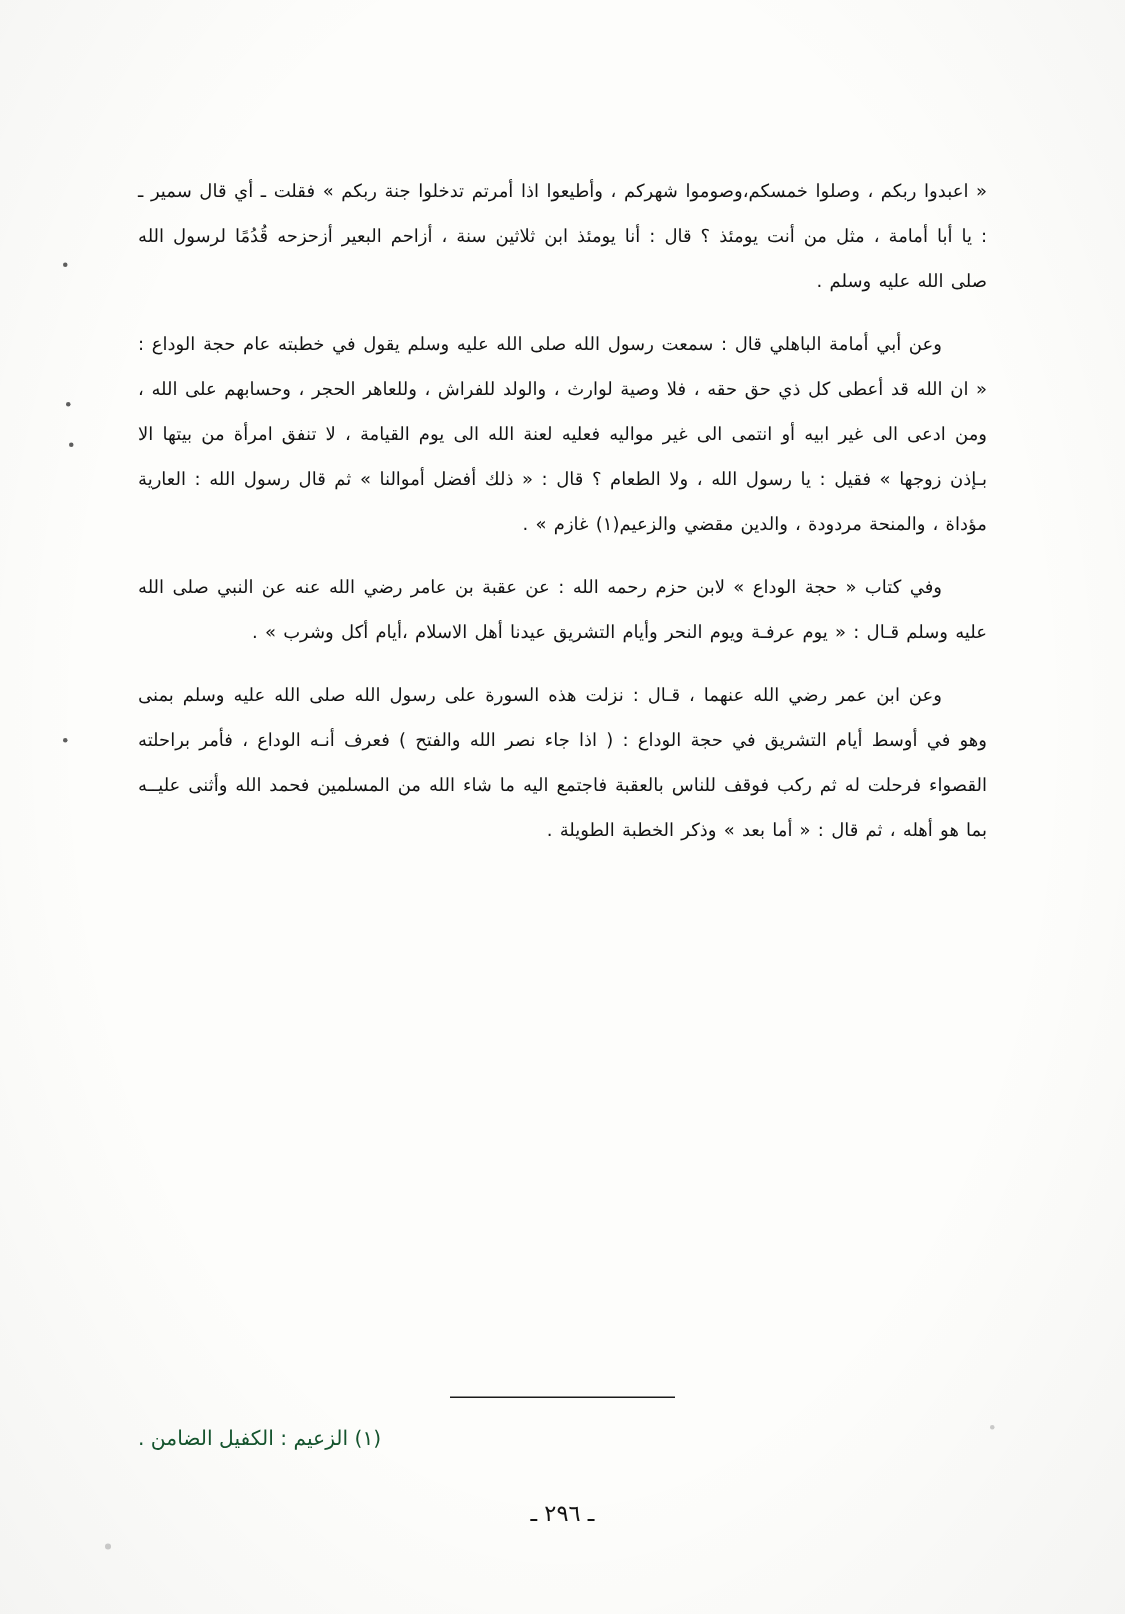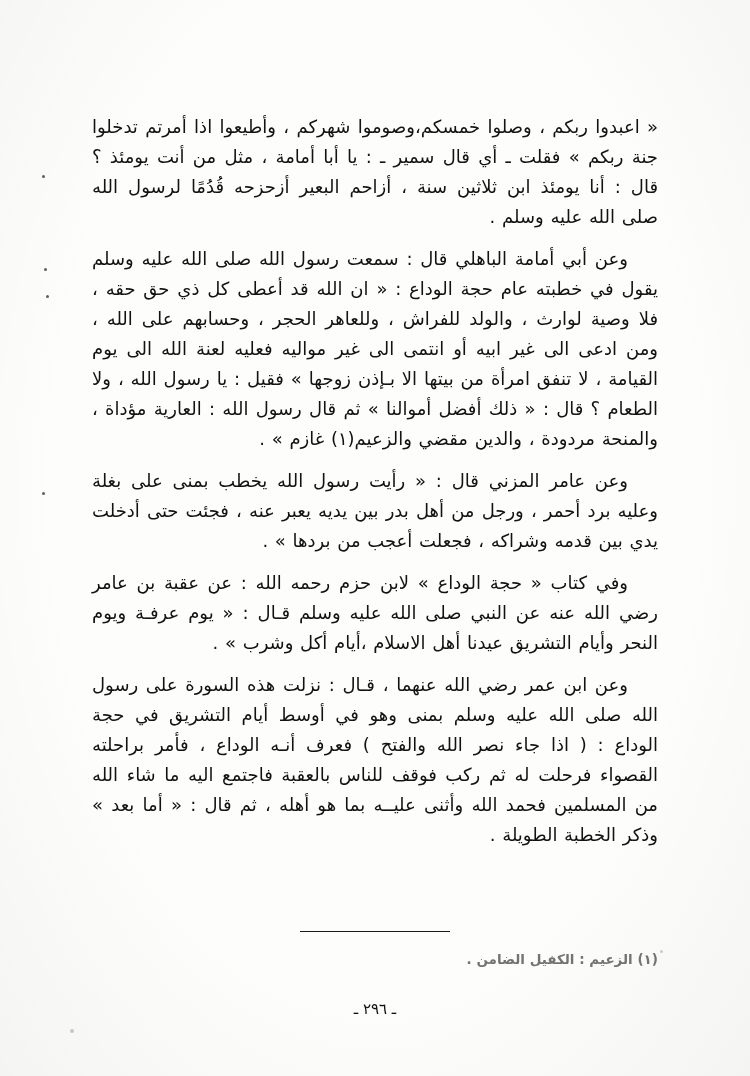--- a/index.html
+++ b/index.html
@@ -29,21 +29,21 @@
     position: absolute;
     top: 112px;
     right: 92px;
     left: 92px;
     direction: rtl;
     text-align: justify;
     text-align-last: right;
   }
   p.para {
     margin: 0 0 12px 0;
-    font-size: 18px;
+    font-size: 12px;
     line-height: 30px;
     letter-spacing: 0px;
     word-spacing: 1px;
     text-align: justify;
     text-align-last: right;
     color: #121212;
   }
   p.para.indent {
     text-indent: 30px;
   }
@@ -62,26 +62,25 @@
     right: 300px;
     width: 150px;
     height: 1px;
     background: #1a1a1a;
   }
   .footnote {
     position: absolute;
     top: 948px;
     right: 92px;
     left: 92px;
-    text-align: right;
+    text-align: left;
     font-size: 13.5px;
     line-height: 22px;
-    color: #737373;
+    color: #14532d;
     direction: rtl;
-    font-weight: bold;
   }
   .page-number {
     position: absolute;
     top: 1000px;
     right: 0;
     left: 0;
     text-align: center;
     font-size: 15px;
     letter-spacing: 2px;
     color: #111;
@@ -102,21 +101,20 @@
   <div class="margin-dot" style="top:175px; left:42px;"></div>
   <div class="margin-dot" style="top:268px; left:44px;"></div>
   <div class="margin-dot" style="top:295px; left:46px;"></div>
   <div class="margin-dot" style="top:492px; left:42px;"></div>
   <div class="speck" style="top:1029px; left:70px; width:4px; height:4px;"></div>
   <div class="speck" style="top:950px; left:660px; width:3px; height:3px;"></div>
 
   <div class="text-block">
     <p class="para">« اعبدوا ربكم ، وصلوا خمسكم،وصوموا شهركم ، وأطيعوا اذا أمرتم تدخلوا جنة ربكم » فقلت ـ أي قال سمير ـ : يا أبا أمامة ، مثل من أنت يومئذ ؟ قال : أنا يومئذ ابن ثلاثين سنة ، أزاحم البعير أزحزحه قُدُمًا لرسول الله صلى الله عليه وسلم .</p>
     <p class="para indent">وعن أبي أمامة الباهلي قال : سمعت رسول الله صلى الله عليه وسلم يقول في خطبته عام حجة الوداع : « ان الله قد أعطى كل ذي حق حقه ، فلا وصية لوارث ، والولد للفراش ، وللعاهر الحجر ، وحسابهم على الله ، ومن ادعى الى غير ابيه أو انتمى الى غير مواليه فعليه لعنة الله الى يوم القيامة ، لا تنفق امرأة من بيتها الا بـإذن زوجها » فقيل : يا رسول الله ، ولا الطعام ؟ قال : « ذلك أفضل أموالنا » ثم قال رسول الله : العارية مؤداة ، والمنحة مردودة ، والدين مقضي والزعيم(١) غازم » .</p>
-    <p class="para indent">وعن عامر المزني قال : « رأيت رسول الله يخطب بمنى على بغلة وعليه برد أحمر ، ورجل من أهل بدر بين يديه يعبر عنه ، فجئت حتى أدخلت يدي بين قدمه وشراكه ، فجعلت أعجب من بردها » .</p>
     <p class="para indent">وفي كتاب « حجة الوداع » لابن حزم رحمه الله : عن عقبة بن عامر رضي الله عنه عن النبي صلى الله عليه وسلم قـال : « يوم عرفـة ويوم النحر وأيام التشريق عيدنا أهل الاسلام ،أيام أكل وشرب » .</p>
     <p class="para indent">وعن ابن عمر رضي الله عنهما ، قـال : نزلت هذه السورة على رسول الله صلى الله عليه وسلم بمنى وهو في أوسط أيام التشريق في حجة الوداع : ( اذا جاء نصر الله والفتح ) فعرف أنـه الوداع ، فأمر براحلته القصواء فرحلت له ثم ركب فوقف للناس بالعقبة فاجتمع اليه ما شاء الله من المسلمين فحمد الله وأثنى عليــه بما هو أهله ، ثم قال : « أما بعد » وذكر الخطبة الطويلة .</p>
   </div>
 
   <div class="footnote-rule"></div>
 
   <div class="footnote">(١) الزعيم : الكفيل الضامن .</div>
 
   <div class="page-number">ـ ٢٩٦ ـ</div>
 

